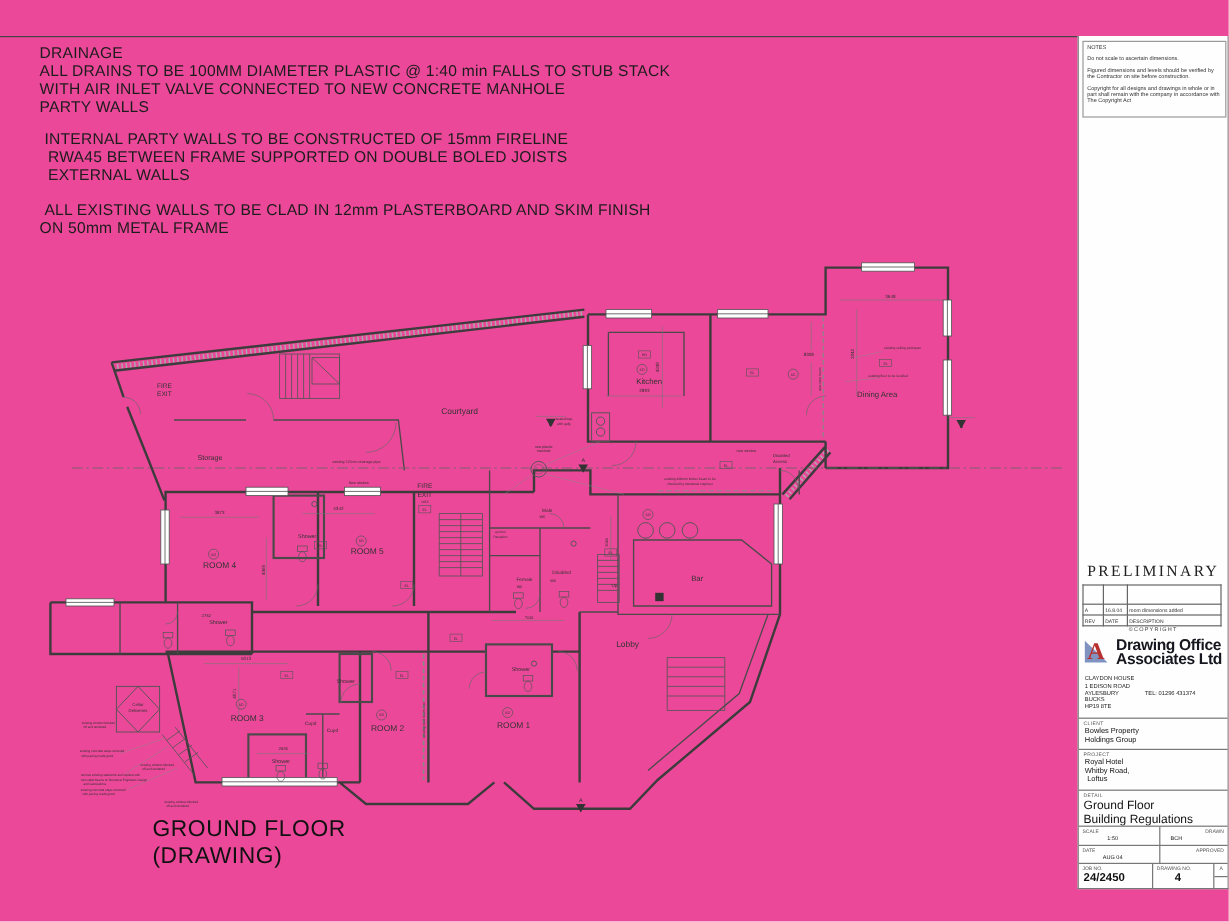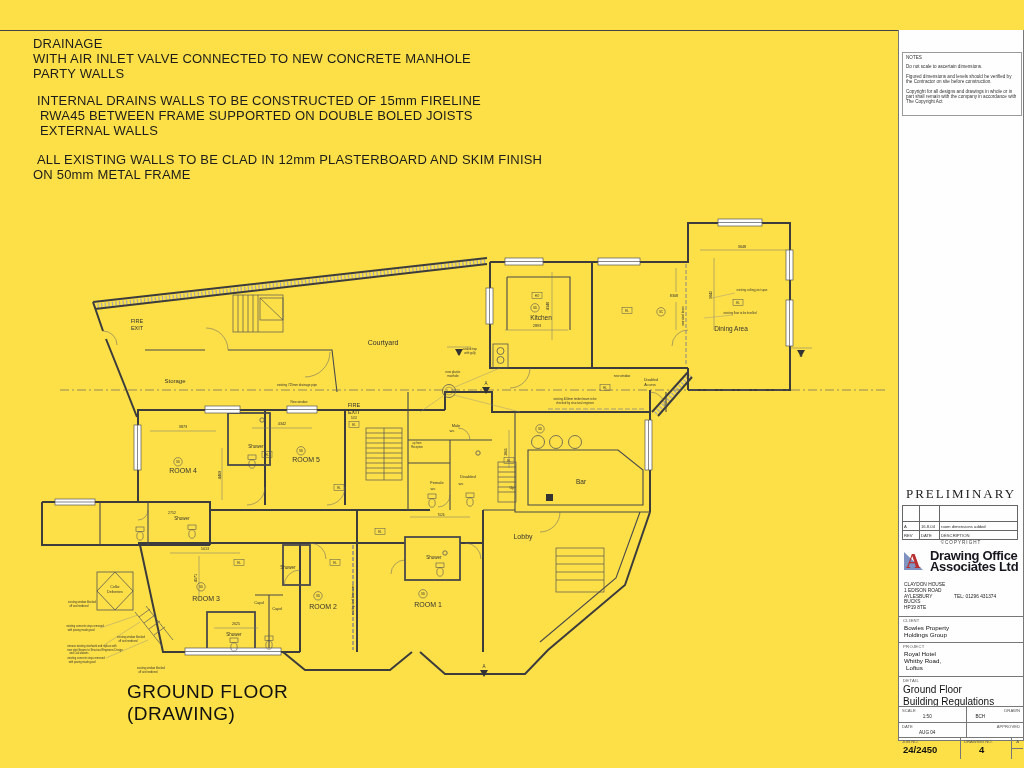--- a/index.html
+++ b/index.html
@@ -1,16 +1,16 @@
 <!DOCTYPE html>
 <html><head>
 <meta charset="utf-8">
 <style>
   html,body{margin:0;padding:0;background:#fff;}
-  #sheet{position:relative;width:1024px;height:768px;background:#fde047;overflow:hidden;
+  #sheet{position:relative;width:1024px;height:768px;background:#ec4899;overflow:hidden;
          font-family:"Liberation Sans",sans-serif;color:#222;}
   #plan-svg{position:absolute;left:0;top:0;width:1024px;height:768px;}
   svg text{font-family:"Liberation Sans",sans-serif;fill:#333;}
   .lblbox{fill:none;stroke:#555;stroke-width:0.5;}
   .lblcirc{fill:none;stroke:#555;stroke-width:0.6;}
 
   
   #spec{position:absolute;left:33px;top:36px;font-size:13px;line-height:15px;color:#1c1c1c;
         letter-spacing:0.2px;white-space:nowrap;}
   #spec .gap-big{margin-top:0;}
@@ -20,21 +20,21 @@
 
   
   #plan-title{position:absolute;left:127px;top:681px;font-size:19px;line-height:22px;
               color:#111;letter-spacing:0.5px;}
 
   
   #col{position:absolute;left:898px;top:30px;width:124px;height:710px;
        border-left:1px solid #777;border-right:1px solid #777;border-bottom:1px solid #777;
        background:#fefefe;}
   #topline{position:absolute;left:0;top:30px;width:1023px;height:0;border-top:1.5px solid #444;}
-  .abs{position:absolute;margin-top:18px;}
+  .abs{position:absolute;}
   #notes-box{left:3px;top:4px;width:112px;height:58px;border:0.5px solid #999;padding:2px 3px;
              font-size:4.6px;line-height:5.4px;color:#333;}
   #notes-box .nt{margin-bottom:4px;}
   #prelim{left:0;top:438px;width:100%;text-align:center;font-family:"Liberation Serif",serif;
           font-size:13px;letter-spacing:2px;color:#222;}
   #revtbl{left:3px;top:457px;width:116px;border-collapse:collapse;}
   #revtbl td{border:0.5px solid #666;font-size:4.2px;color:#333;padding:0 1px;height:8px;}
   #revtbl tr.tall td{height:15px;}
   #copyright{left:0;top:492px;width:100%;text-align:center;font-size:4.6px;letter-spacing:1px;color:#444;}
   #logo-row{left:4px;top:501px;width:116px;display:flex;align-items:center;}
@@ -333,23 +333,24 @@
         <text x="148" y="672.5" font-size="2.6" text-anchor="middle">off and rendered</text>
         <text x="459" y="355" font-size="4.5" text-anchor="middle">B</text>
         <text x="801" y="357" font-size="4.5" text-anchor="middle">B</text>
         <text x="486" y="385" font-size="4.5" text-anchor="middle">A</text>
         <text x="484" y="668" font-size="4.5" text-anchor="middle">A</text>
       </g>
   </svg>
 
   <div id="spec">
     <div>DRAINAGE</div>
+    <div>ALL DRAINS TO BE 100MM DIAMETER PLASTIC @ 1:40 min FALLS TO STUB STACK</div>
     <div>WITH AIR INLET VALVE CONNECTED TO NEW CONCRETE MANHOLE</div>
     <div class="gap-big">PARTY WALLS</div>
-    <div class="gap-mid ind1">INTERNAL DRAINS WALLS TO BE CONSTRUCTED OF 15mm FIRELINE</div>
+    <div class="gap-mid ind1">INTERNAL PARTY WALLS TO BE CONSTRUCTED OF 15mm FIRELINE</div>
     <div class="ind2">RWA45 BETWEEN FRAME SUPPORTED ON DOUBLE BOLED JOISTS</div>
     <div class="ind2">EXTERNAL WALLS</div>
     <div class="gap-sm ind1">ALL EXISTING WALLS TO BE CLAD IN 12mm PLASTERBOARD AND SKIM FINISH</div>
     <div>ON 50mm METAL FRAME</div>
   </div>
 
   <div id="plan-title">
     <div>GROUND FLOOR</div>
     <div>(DRAWING)</div>
   </div>

